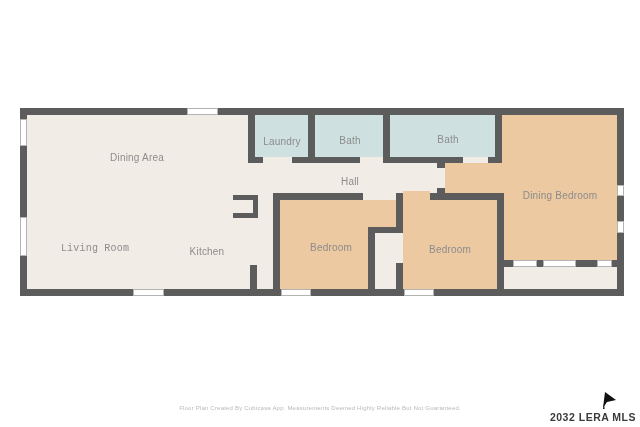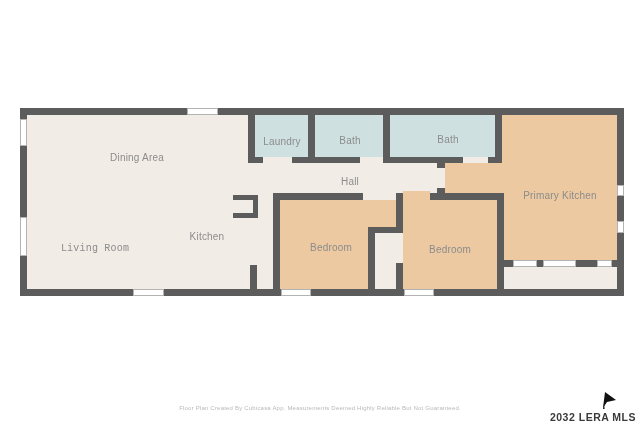--- a/index.html
+++ b/index.html
@@ -89,28 +89,28 @@
   <i class="win" style="left:281px;top:289px;width:30px;height:7px;"></i>
   <i class="win" style="left:404px;top:289px;width:30px;height:7px;"></i>
   <i class="win" style="left:617px;top:185px;width:7px;height:11px;"></i>
   <i class="win" style="left:617px;top:221px;width:7px;height:12px;"></i>
   <i class="win" style="left:513px;top:260px;width:24px;height:7px;"></i>
   <i class="win" style="left:543px;top:260px;width:33px;height:7px;"></i>
   <i class="win" style="left:597px;top:260px;width:15px;height:7px;"></i>
 
   <span class="lbl" style="left:137px;top:157px;text-align:right;">Dining Area</span>
   <span class="lbl" style="left:95px;top:248px;font-family:Liberation Mono, monospace;">Living Room</span>
-  <span class="lbl" style="left:207px;top:236px;">Kitchen</span>
+  <span class="lbl" style="left:207px;top:251px;">Kitchen</span>
   <span class="lbl" style="left:282px;top:141px;">Laundry</span>
   <span class="lbl" style="left:350px;top:140px;">Bath</span>
   <span class="lbl" style="left:448px;top:139px;">Bath</span>
   <span class="lbl" style="left:350px;top:181px;">Hall</span>
   <span class="lbl" style="left:331px;top:247px;">Bedroom</span>
   <span class="lbl" style="left:450px;top:249px;">Bedroom</span>
-  <span class="lbl" style="left:560px;top:195px;">Primary Kitchen</span>
+  <span class="lbl" style="left:560px;top:195px;">Dining Bedroom</span>
 
   <div class="footer-note">Floor Plan Created By Cubicasa App. Measurements Deemed Highly Reliable But Not Guaranteed.</div>
 
   <svg class="flag" viewBox="0 0 22 19">
     <path d="M7 17 L9 1 L20 9 L11 11 Z" fill="#111111"></path>
     <path d="M8 13 L7 18 L8.6 18 Z" fill="#111111"></path>
   </svg>
   <div class="watermark">2032 LERA MLS</div>
 
 </div>

